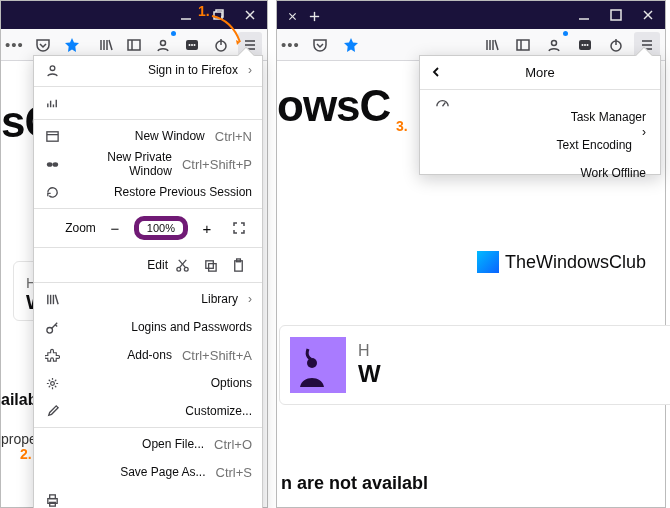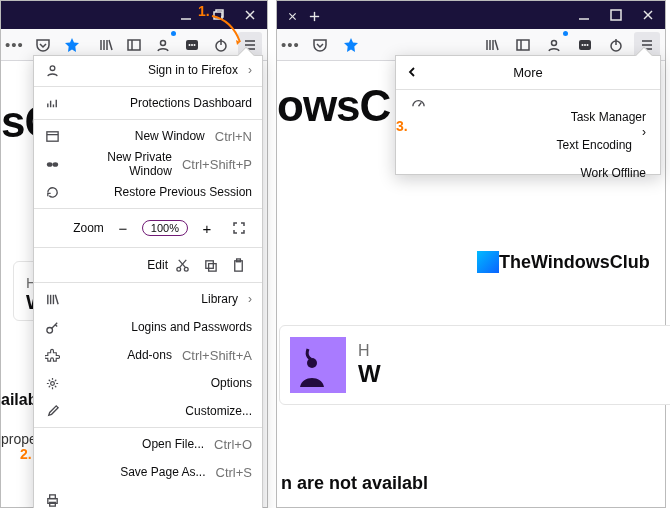--- a/index.html
+++ b/index.html
@@ -37,25 +37,25 @@
   .mrow .label{flex:1;}
   .mrow .shortcut{ color:#737373; font-size:13px; }
   .mrow .chev{ color:#737373; }
   .msep { height:1px; background:#e0e0e0; margin:2px 0;}
   .micon { width:16px; height:16px; display:flex; align-items:center; justify-content:center; color:#4a4a4f;}
   .micon svg{width:15px;height:15px;}
   .mrow.noicon{ padding-left:36px;}
   .zoomrow { display:flex; align-items:center; height:34px; padding:0 10px; gap:6px;}
   .zoomrow .zlabel{flex:1;}
   .zbtn{width:26px;height:26px;display:flex;align-items:center;justify-content:center;font-size:15px;}
-  .zpct{ border:1px solid #701a75; border-radius:10px; padding:1px 8px; font-size:11px;}
+  .zpct{ border:5px solid #701a75; border-radius:10px; padding:1px 8px; font-size:11px;}
   .editrow{display:flex;align-items:center;height:30px;padding:0 10px;}
   .editrow .elabel{flex:1;}
   .editrow .ebtn{width:28px;display:flex;justify-content:center;}
-  .submenu{ position:absolute; top:54px; right:4px; width:266px; background:#fff; border:1px solid #ccc; box-shadow:0 4px 16px rgba(12,12,13,.2); font-size:12px;}
+  .submenu{ position:absolute; top:54px; right:4px; width:242px; background:#fff; border:1px solid #ccc; box-shadow:0 4px 16px rgba(12,12,13,.2); font-size:12px;}
   .submenu .tip { position:absolute; top:-7px; right:10px; width:12px;height:12px; background:#fff; border-left:1px solid #ccc; border-top:1px solid #ccc; transform:rotate(45deg);}
   .subhdr{ height:34px; display:flex; align-items:center; justify-content:center; position:relative; border-bottom:1px solid #e0e0e0; font-size:13px;}
   .subhdr .back{ position:absolute; left:10px; font-size:14px;}
   .srow{ display:flex; align-items:center; height:28px; padding:0 14px; gap:10px;}
   .srow .label{flex:1;margin-top:25px;}
   .srow .sicon{width:16px;}
   .srow.noicon{padding-left:40px;}
 
   
   .bgtitle{ position:absolute; font-weight:800; font-size:44px; letter-spacing:-1px; }
@@ -65,21 +65,21 @@
   .pl-card .h{color:#6f6f6f; font-size:15px;}
   .pl-card .w{font-weight:800; font-size:20px;}
   .pl-avail{ position:absolute; left:0; top:390px; font-weight:700; font-size:16px;}
   .pl-prop{ position:absolute; left:0; top:430px; font-size:14px; color:#333;}
 
   .pr-bgtitle{ left:0; top:80px;}
   .pr-card{ position:absolute; left:2px; top:324px; width:400px; height:80px; border:1px solid #e4e4e4; border-radius:6px; background:#fff; display:flex; align-items:center; overflow:hidden; padding:10px; gap:12px;}
   .pr-card .avat{ width:56px; height:56px; display:flex; align-items:center; justify-content:center;}
   .pr-card .h{color:#6f6f6f; font-size:16px;}
   .pr-card .w{font-weight:800; font-size:24px;}
-  .pr-twc{ position:absolute; left:200px; top:250px; display:flex; align-items:center; font-weight:700; font-size:18px;}
+  .pr-twc{ position:absolute; left:200px; top:250px; display:flex; align-items:center; gap:6px; font-weight:400; font-size:18px;}
   .pr-twc .sq{width:22px;height:22px; background:linear-gradient(135deg,#00baff,#0a63ff);}
   .pr-avail{ position:absolute; left:4px; top:472px; font-weight:700; font-size:18px;}
 
   .mrow, .zoomrow, .editrow, .srow{ background:#fff;text-align:right;}
   .menu, .submenu { z-index:100;}
 </style>
 </head>
 <body>
 
 <div class="panel panel-left">
@@ -183,21 +183,20 @@
     <div class="msep"></div>
     <div class="mrow">
       <span class="micon">
           <svg viewBox="0 0 16 16" stroke="#4a4a4f" stroke-width="1.5">
             <line x1="3" y1="12" x2="3" y2="8"></line>
             <line x1="6" y1="12" x2="6" y2="5"></line>
             <line x1="9" y1="12" x2="9" y2="9"></line>
             <line x1="12" y1="12" x2="12" y2="4"></line>
           </svg>
         </span>
-      <span class="label">Protections Dashboard</span>
     </div>
     <div class="msep"></div>
     <div class="mrow">
       <span class="micon">
           <svg viewBox="0 0 16 16" fill="none" stroke="#4a4a4f" stroke-width="1.4">
             <rect x="2" y="3" width="12" height="10"></rect>
             <line x1="2" y1="6" x2="14" y2="6"></line>
           </svg>
         </span>
       <span class="label">New Window</span>

